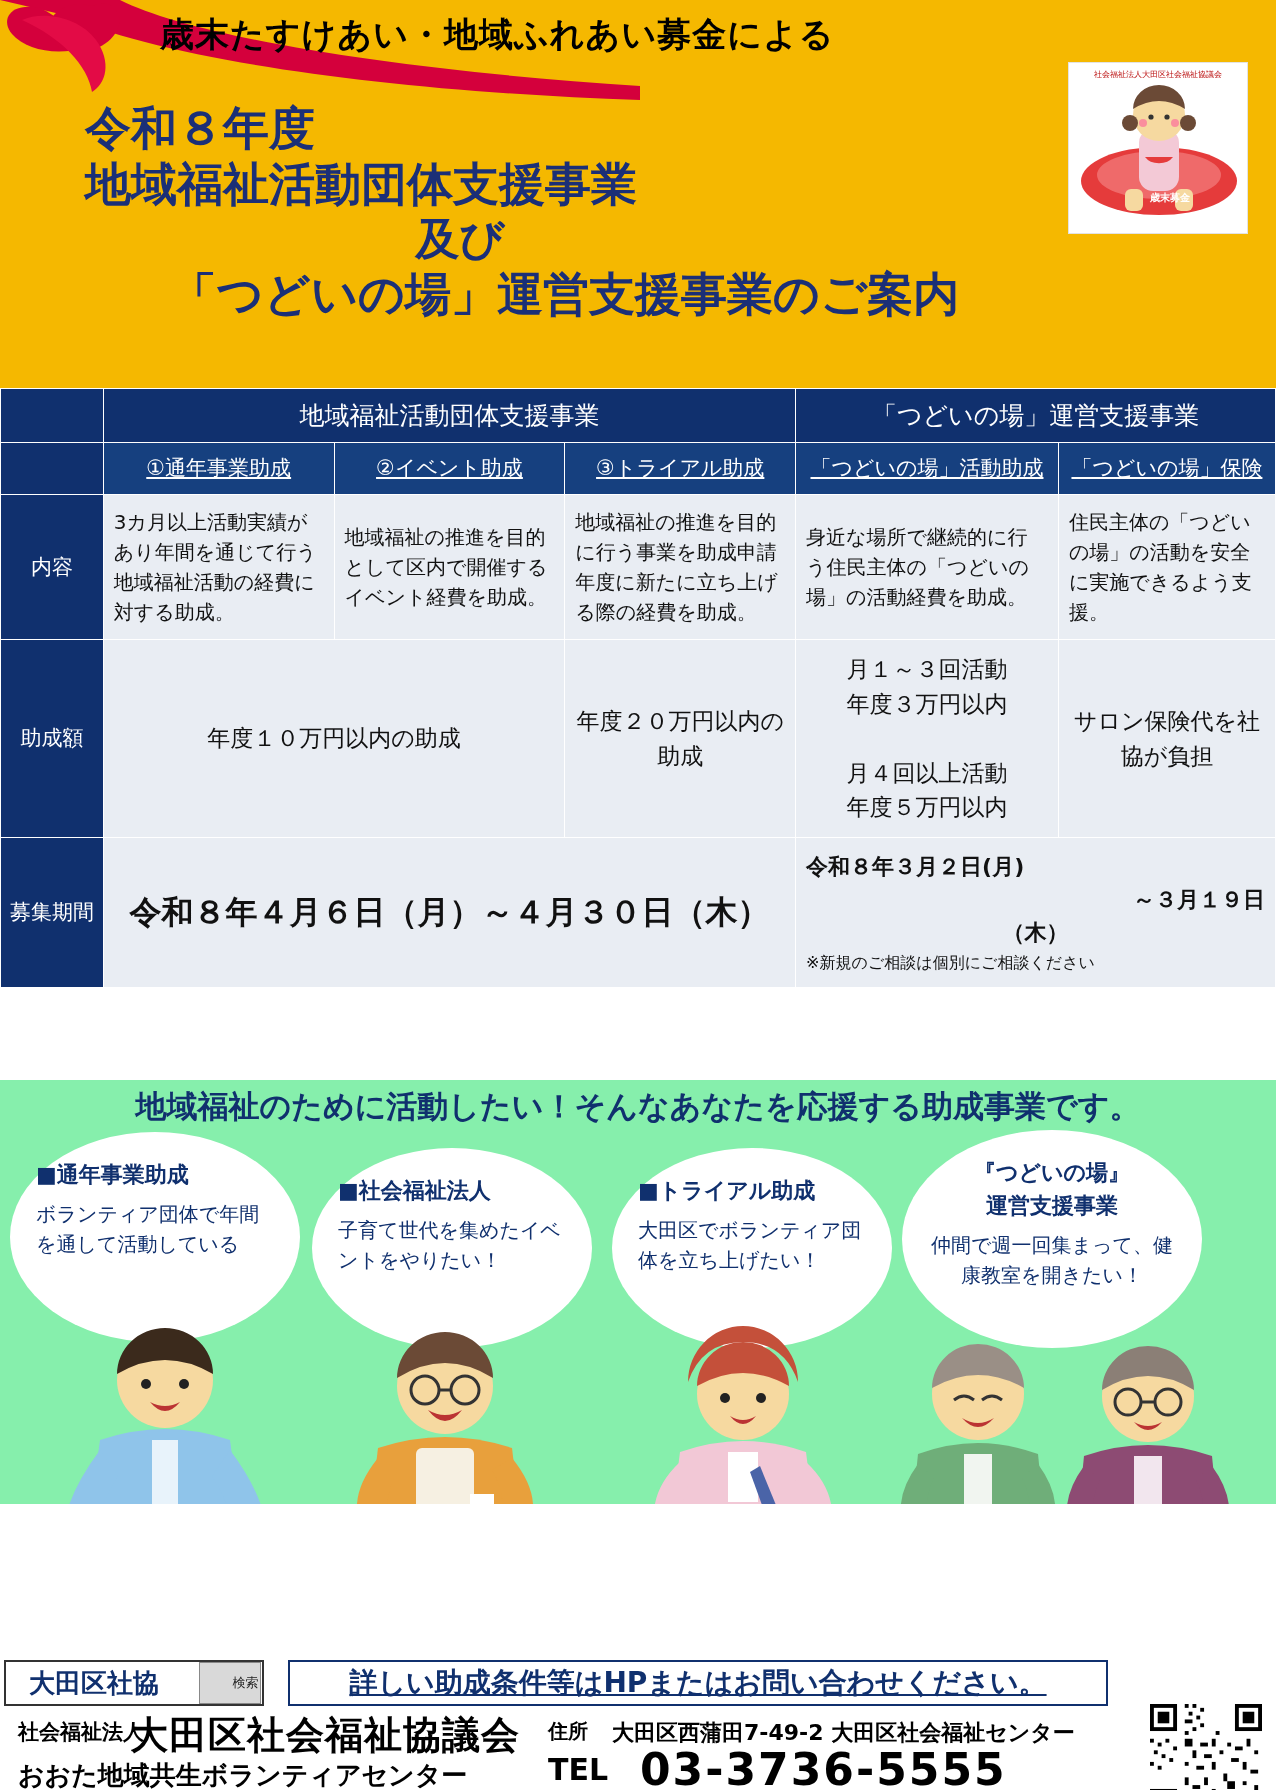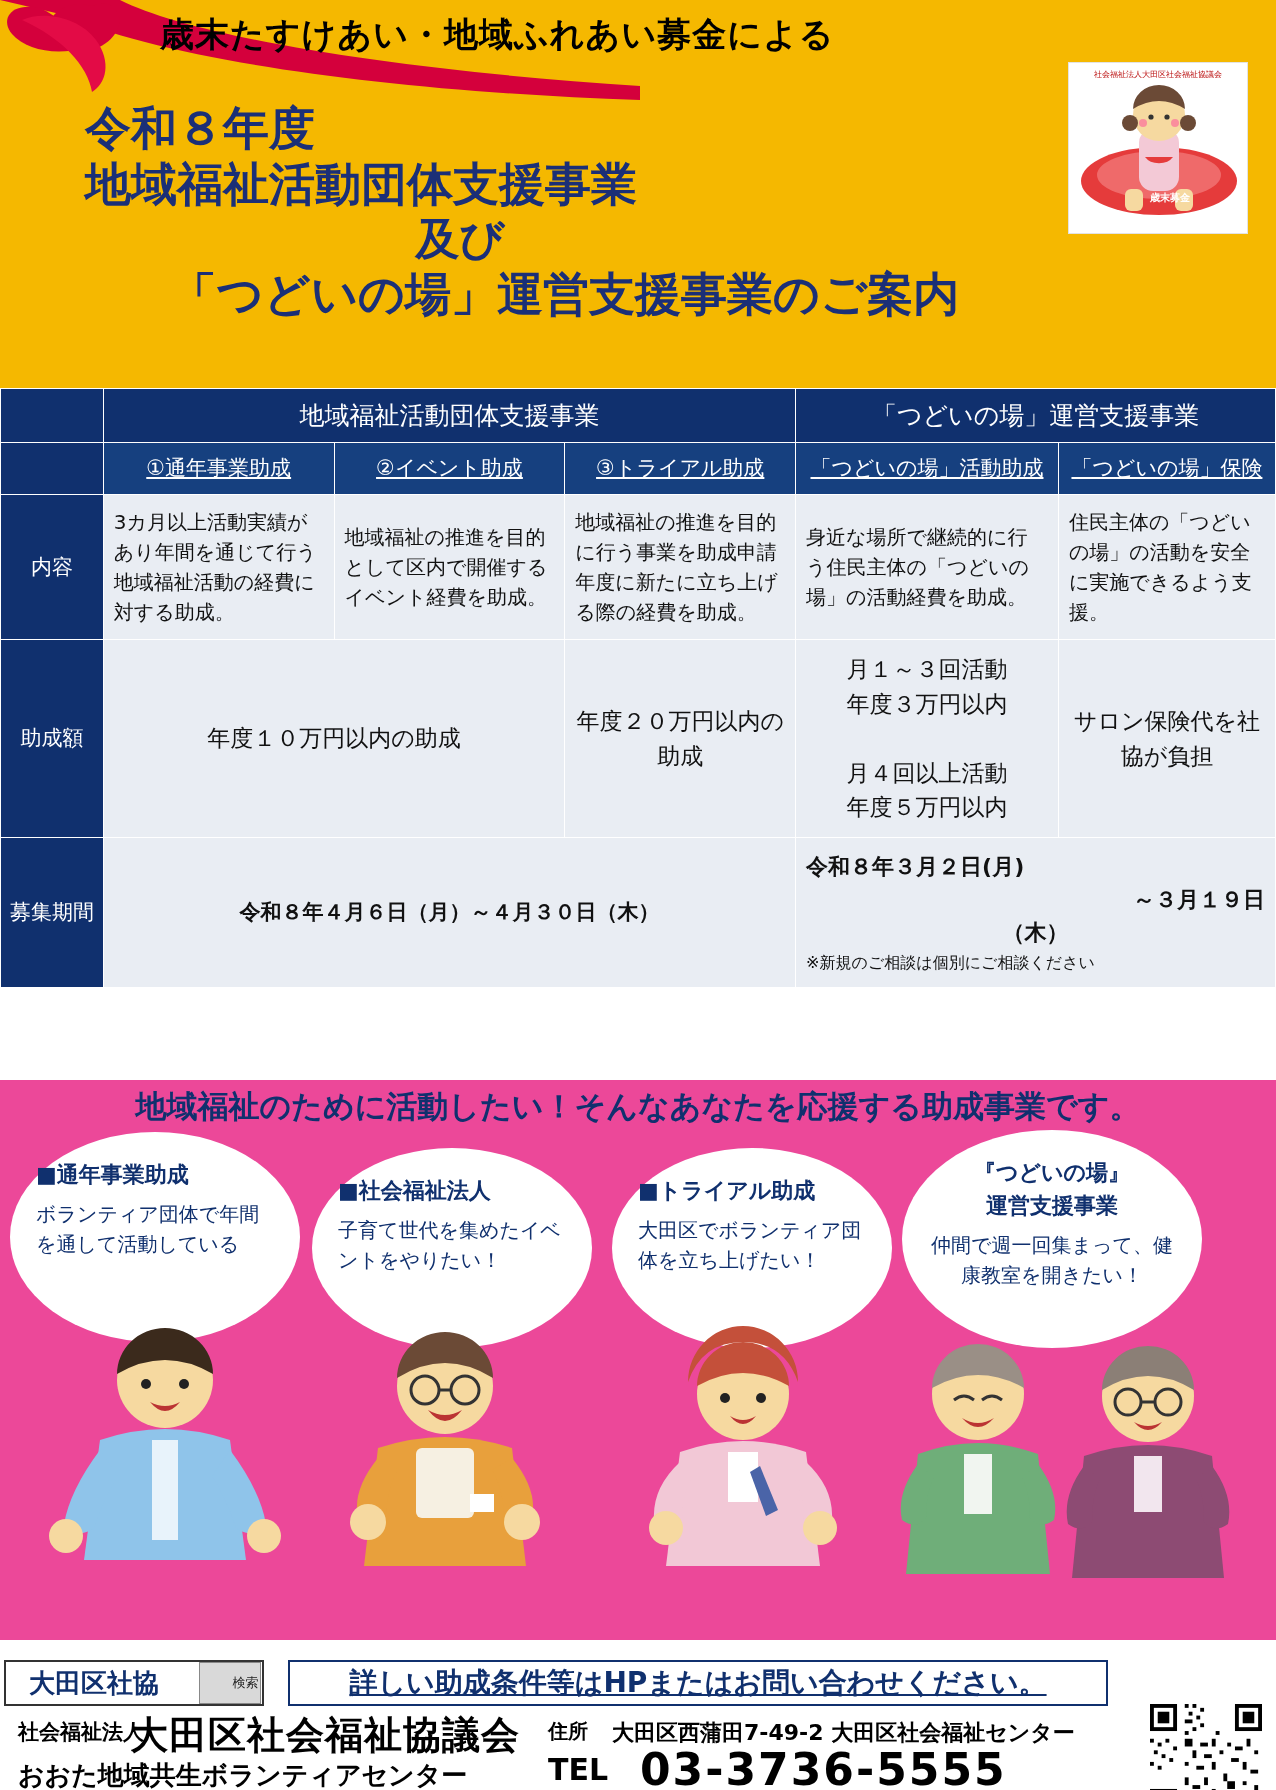--- a/index.html
+++ b/index.html
@@ -79,28 +79,28 @@
   }
   .rowlabel {
     background:#10306e; color:#ffffff; text-align:center;
     font-size:21px; padding:6px 2px; line-height:1.3;
   }
   .cell {
     background:#e9edf3; color:#111; font-size:20px;
     padding:12px 10px; line-height:1.5;
   }
   .amount { font-size:23px; text-align:center; line-height:1.5; }
-  .period { font-size:21px; font-weight:bold; text-align:center; line-height:1.45; }
+  .period { font-size:32px; font-weight:bold; text-align:center; line-height:1.45; }
   .period-right { font-size:22px; font-weight:bold; text-align:left; line-height:1.5; }
   .period-note { font-size:16px; font-weight:normal; display:block; margin-top:2px;}
 
   
   .promo {
-    position:absolute; left:0; top:1080px; width:1276px; height:711px;
-    background:#ec4899;
+    position:absolute; left:0; top:1080px; width:1276px; height:424px;
+    background:#86efac;
     overflow:hidden;
   }
   .promo-head {
     position:absolute; top:6px; left:0; width:1276px;
     text-align:center; font-size:31px; font-weight:bold; color:#10306e;
   }
   .bubble {
     position:absolute;
     background:#ffffff;
     border-radius:50%;

